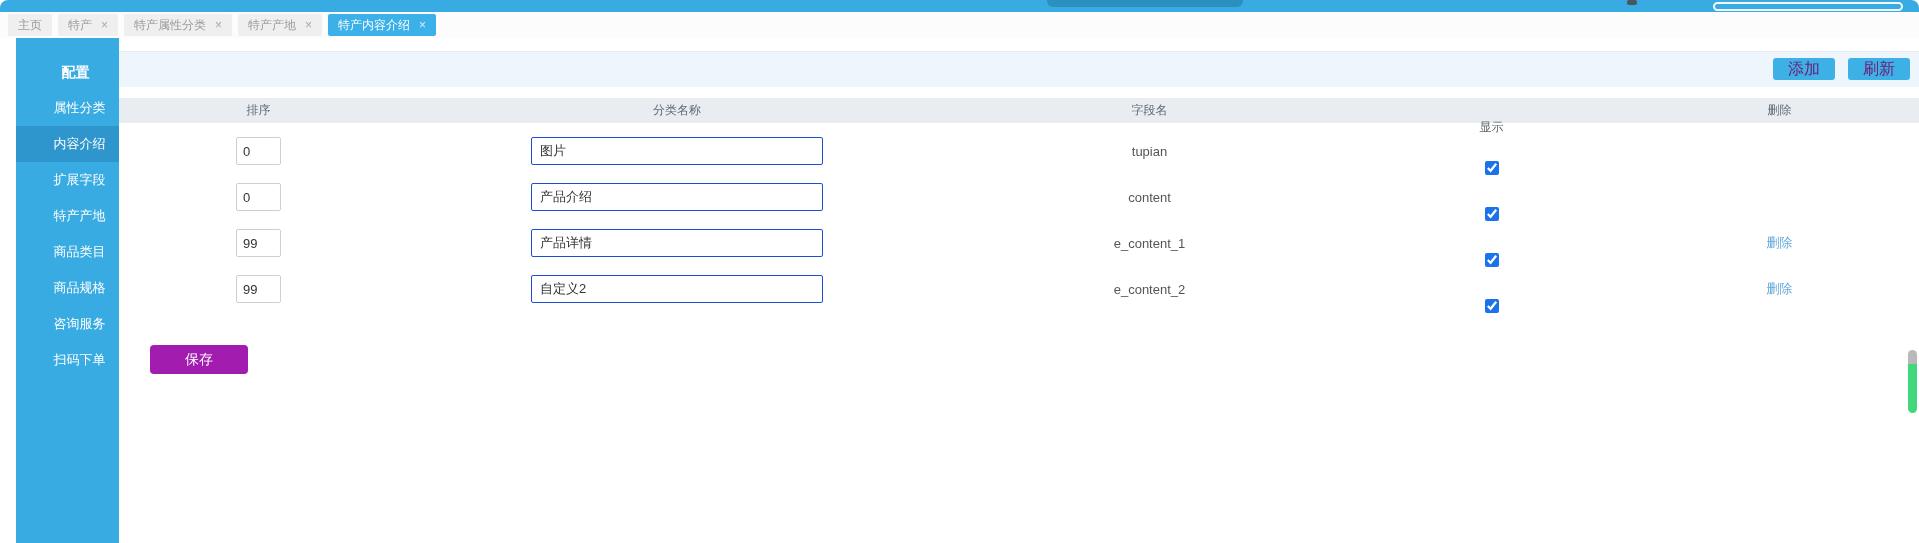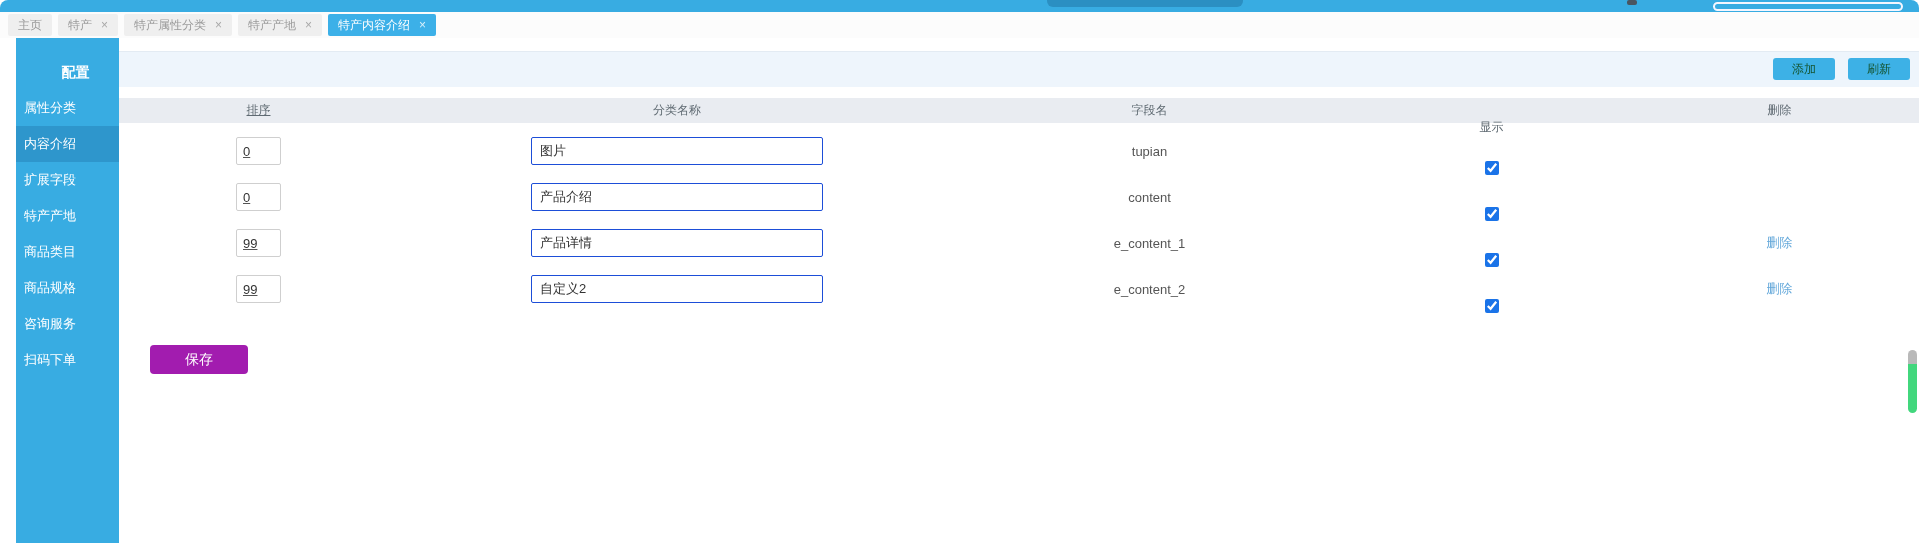--- a/index.html
+++ b/index.html
@@ -18,34 +18,34 @@
     display:flex; align-items:center; padding-left:8px; gap:6px; }
   .tab { height:22px; display:flex; align-items:center; padding:0 10px; background:#efefef;
     color:#9a9a9a; font-size:12px; border-radius:2px; cursor:default; white-space:nowrap; }
   .tab .close { margin-left:9px; font-size:12px; color:#a8a8a8; line-height:1; }
   .tab.active { background:#3cb0e8; color:#fff; }
   .tab.active .close { color:#d8f0fb; }
 
   
   .sidebar { position:absolute; left:16px; top:38px; width:119px; height:505px; background:#38ace2; padding-top:16px; }
   .side-header { height:36px; line-height:36px; text-align:center; color:#fff; font-size:14px; font-weight:bold; }
-  .side-item { height:36px; line-height:36px; text-align:left; color:#fff; font-size:13px; cursor:pointer;padding-left:8px; }
+  .side-item { height:36px; line-height:36px; text-align:center; color:#fff; font-size:13px; cursor:pointer;padding-left:8px; }
   .side-item.active { background:#2e96cc; }
 
   
   .content { position:absolute; left:119px; top:38px; width:1800px; height:505px; background:#fff; }
   .toolbar { position:absolute; left:0; top:13px; width:1800px; height:36px; background:#eef5fc; border-top:1px solid #e3ebf3; }
-  .btn { position:absolute; top:6px; height:22px; width:62px; background:#3db1e6; color:#14532d; border:none;
-    border-radius:3px; font-size:12px; font-family:inherit; cursor:pointer; }
+  .btn { position:absolute; top:6px; height:22px; width:62px; background:#3db1e6; color:#701a75; border:none;
+    border-radius:3px; font-size:16px; font-family:inherit; cursor:pointer; }
   .btn-add { right:84px; }
   .btn-refresh { right:9px; }
 
   .thead { position:absolute; left:0; top:60px; width:1800px; height:25px; background:#e9ecf1;
     display:flex; align-items:center; font-size:12px; color:#5f6a72; }
-  .c1 { width:15.5%; text-align:center;text-decoration:underline; }
+  .c1 { width:15.5%; text-align:center; }
   .c2 { width:31%;   text-align:center; }
   .c3 { width:21.5%; text-align:center; }
   .c4 { width:16.5%; text-align:center;margin-top:33px; }
   .c5 { width:15.5%; text-align:center; }
 
   .rows { position:absolute; left:0; top:85px; width:1800px; padding-top:5px; }
   .trow { height:46px; display:flex; align-items:center; font-size:13px; color:#555; }
   .cell { display:flex; align-items:center; justify-content:center; }
   .sort-input { width:45px; height:28px; border:1px solid #cfcfcf; border-radius:2px; padding:0 6px;
     font-size:13px; color:#333; font-family:inherit; }

